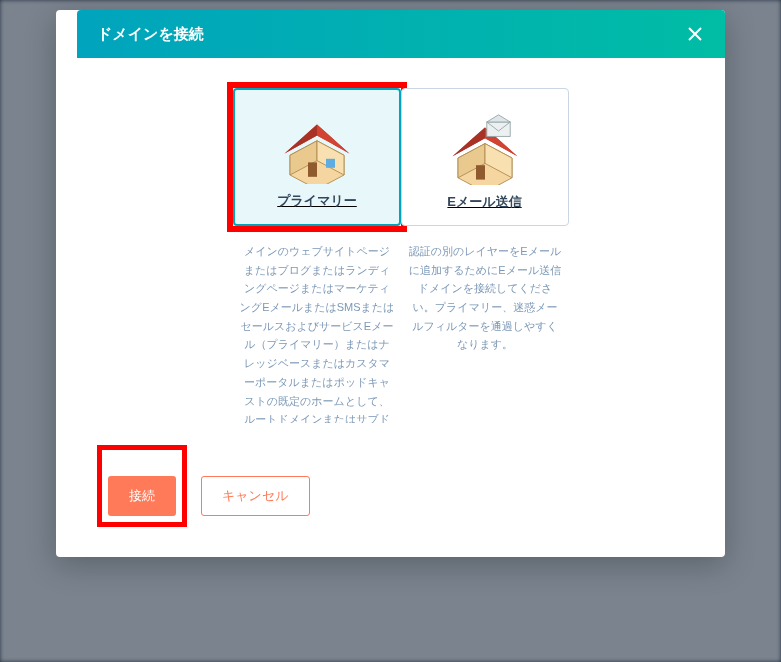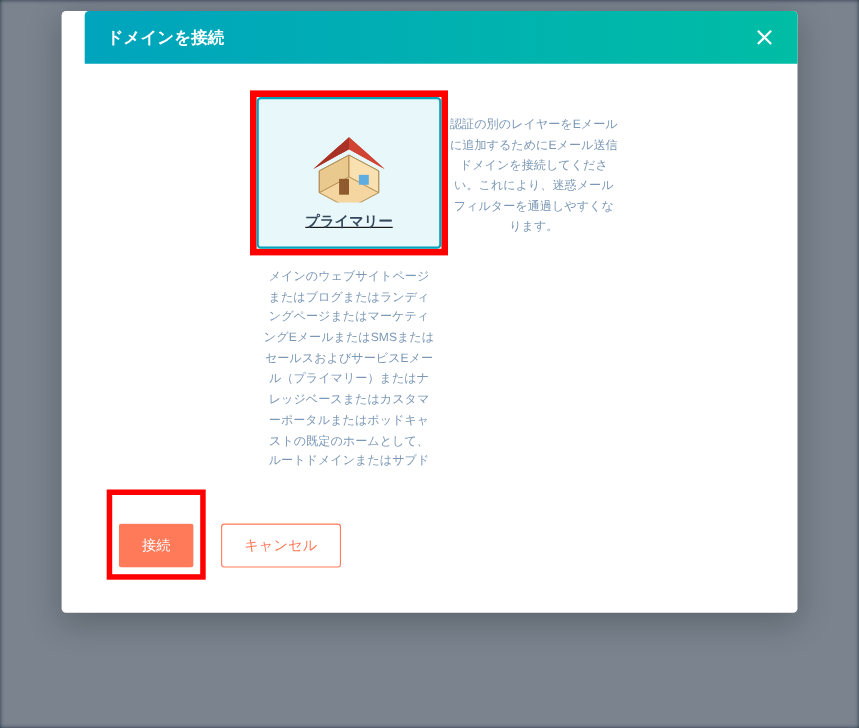--- a/index.html
+++ b/index.html
@@ -119,22 +119,42 @@
             </div>
             <div class="card-label">プライマリー</div>
           </div>
         </div>
         <div class="card-desc">メインのウェブサイトページまたはブログまたはランディングページまたはマーケティングEメールまたはSMSまたはセールスおよびサービスEメール（プライマリー）またはナレッジベースまたはカスタマーポータルまたはポッドキャストの既定のホームとして、ルートドメインまたはサブドメインを接続してください。</div>
       </div>
 
       <div class="card-col">
 
         <div style="height:6px"></div>
+        <div class="card" style="margin-left:-1px;">
+          <div class="card-icon">
+            <svg viewBox="0 0 100 80" width="90" height="72">
+              <polygon points="20,50 50,34 80,50 80,72 50,88 20,72" fill="#f5d6a0" stroke="#b08b4f" stroke-width="1"></polygon>
+              <polygon points="20,50 50,34 50,56 20,72" fill="#eac98f" stroke="#b08b4f" stroke-width="1"></polygon>
+              <polygon points="50,34 80,50 80,72 50,56" fill="#f8e0b0" stroke="#b08b4f" stroke-width="1"></polygon>
+              <polygon points="14,48 50,28 86,48 68,32 50,16 32,32" fill="#c0392b"></polygon>
+              <polygon points="14,48 50,28 50,16 32,32" fill="#a93226"></polygon>
+              <polygon points="50,28 86,48 68,32 50,16" fill="#d14433"></polygon>
+
+              <g transform="translate(52,4)">
+                <rect x="0" y="6" width="26" height="16" fill="#ecf0f1" stroke="#95a5a6"></rect>
+                <polyline points="0,6 13,16 26,6" fill="none" stroke="#95a5a6"></polyline>
+                <polygon points="0,6 13,-2 26,6" fill="#dfe6e9" stroke="#95a5a6"></polygon>
+              </g>
+              <rect x="40" y="58" width="10" height="16" fill="#8e5a2e"></rect>
+            </svg>
+          </div>
+          <div class="card-label">Eメール送信</div>
+        </div>
         <div style="height:6px"></div>
-        <div class="card-desc">認証の別のレイヤーをEメールに追加するためにEメール送信ドメインを接続してください。これにより、迷惑メールフィルターを通過しやすくなります。</div>
+        <div class="card-desc">認証の別のレイヤーをEメールに追加するためにEメール送信ドメインを接続してください。プライマリー、迷惑メールフィルターを通過しやすくなります。</div>
       </div>
 
     </div>
 
     <div class="cdn-section">
       <div class="cdn-row">
         <div class="toggle">
           <div class="knob">
             <svg viewBox="0 0 12 12">
                 <polyline points="2,6 5,9 10,3"></polyline>

